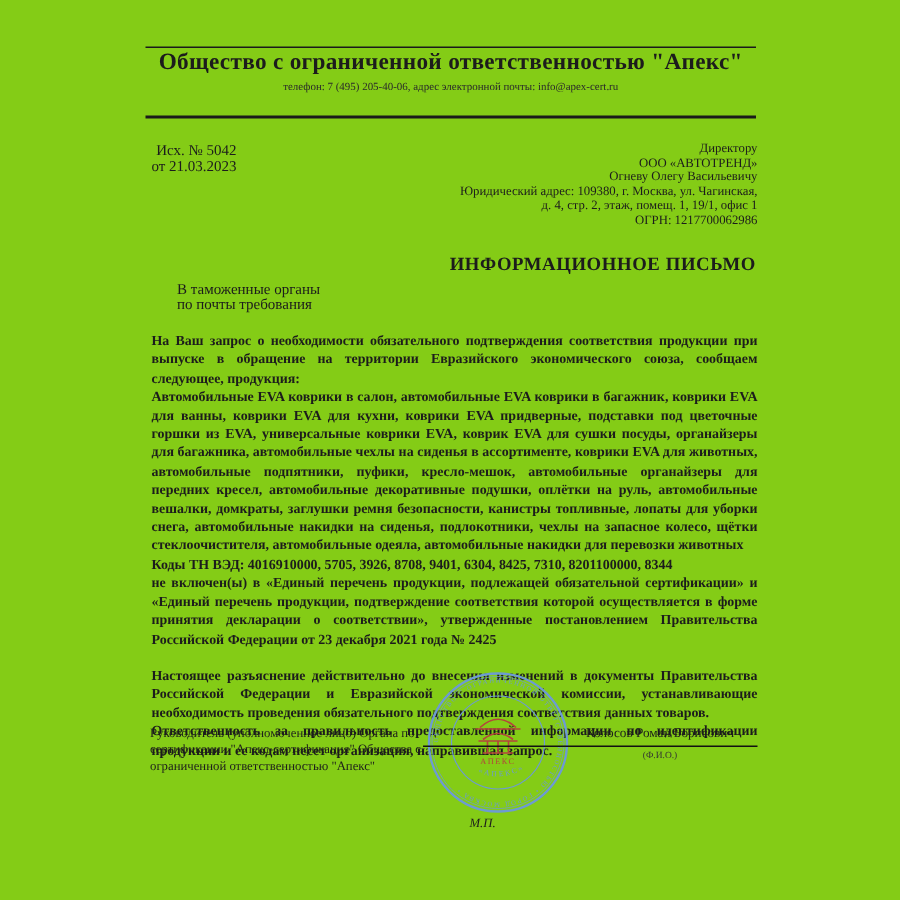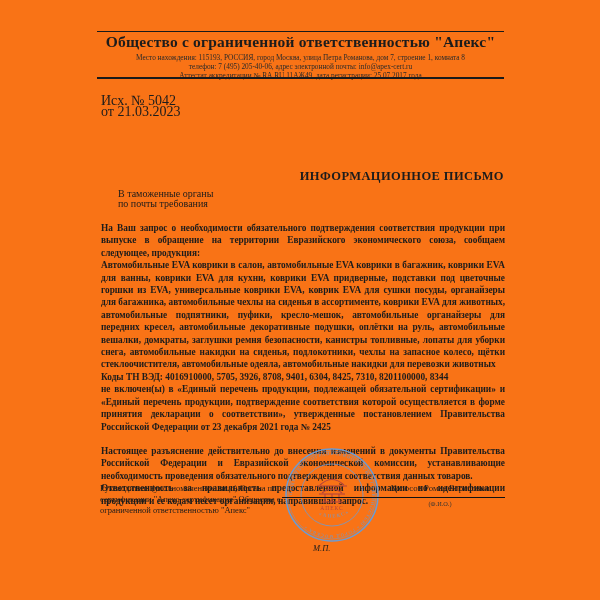--- a/index.html
+++ b/index.html
@@ -1,29 +1,29 @@
 <!DOCTYPE html>
 <html><head>
 <meta charset="utf-8">
 <style>
   html,body{margin:0;padding:0;background:#ffffff;}
   .page{
-    position:relative;width:600px;height:600px;background:#f97316;
+    position:relative;width:600px;height:600px;background:#84cc16;
     font-family:"Liberation Serif","DejaVu Serif",serif;color:#1c1c1c;
     overflow:hidden;
   }
   
   .rule-top{position:absolute;left:97px;width:407px;top:31px;height:1px;background:#1a1a1a;}
   .org-name{position:absolute;left:97px;width:407px;top:33px;text-align:center;
     font-weight:bold;font-size:15.5px;letter-spacing:.2px;}
   .header-contacts{position:absolute;left:97px;width:407px;top:53px;text-align:center;
     font-size:7.3px;line-height:9px;color:#2a2a2a;}
   .rule-bottom{position:absolute;left:97px;width:407px;top:77px;height:2px;background:#1a1a1a;}
   
-  .ref-block{position:absolute;left:101px;top:96px;font-size:14px;line-height:10.5px;}
+  .ref-block{position:absolute;left:101px;top:96px;font-size:10px;line-height:10.5px;text-align:right;}
   .recipient-block{position:absolute;right:95px;top:94px;width:260px;text-align:right;
     font-size:8.5px;line-height:9.6px;}
   
   .doc-title{position:absolute;left:97px;width:407px;top:169px;text-align:right;
     font-weight:bold;font-size:12.5px;letter-spacing:.4px;}
   .addressee-note{position:absolute;left:118px;top:189px;font-size:10px;line-height:9.5px;}
   
   .body-text{position:absolute;left:101px;width:404px;top:222px;
     font-size:9.3px;line-height:12.4px;text-align:justify;font-weight:bold;}
   .body-text p{margin:0;}
@@ -39,31 +39,37 @@
   .mp-label{position:absolute;left:216px;top:88px;font-size:8.5px;font-style:italic;}
 </style>
 </head>
 <body>
 
 <div class="page">
 
   <div class="rule-top"></div>
   <div class="org-name">Общество с ограниченной ответственностью "Апекс"</div>
   <div class="header-contacts">
-    <div>Место нахождения: 115193, РОССИЯ, город Москва, улица Петра Романова, дом 7, строение 1, комната 8</div>
     <div>телефон: 7 (495) 205-40-06, адрес электронной почты: info@apex-cert.ru</div>
-    <div>Аттестат аккредитации № RA.RU.11АЖ49, дата регистрации: 25.07.2017 года</div>
   </div>
   <div class="rule-bottom"></div>
 
   <div class="ref-block">
     <div>Исх. № 5042</div>
     <div>от 21.03.2023</div>
   </div>
 
+  <div class="recipient-block">
+    <div>Директору</div>
+    <div>ООО «АВТОТРЕНД»</div>
+    <div>Огневу Олегу Васильевичу</div>
+    <div>Юридический адрес: 109380, г. Москва, ул. Чагинская,</div>
+    <div>д. 4, стр. 2, этаж, помещ. 1, 19/1, офис 1</div>
+    <div>ОГРН: 1217700062986</div>
+  </div>
 
   <div class="doc-title">ИНФОРМАЦИОННОЕ ПИСЬМО</div>
   <div class="addressee-note">
     <div>В таможенные органы</div>
     <div>по почты требования</div>
   </div>
 
   <div class="body-text">
     <p>На Ваш запрос о необходимости обязательного подтверждения соответствия продукции при выпуске в обращение на территории Евразийского экономического союза, сообщаем следующее, продукция:</p>
     <p>Автомобильные EVA коврики в салон, автомобильные EVA коврики в багажник, коврики EVA для ванны, коврики EVA для кухни, коврики EVA придверные, подставки под цветочные горшки из EVA, универсальные коврики EVA, коврик EVA для сушки посуды, органайзеры для багажника, автомобильные чехлы на сиденья в ассортименте, коврики EVA для животных, автомобильные подпятники, пуфики, кресло-мешок, автомобильные органайзеры для передних кресел, автомобильные декоративные подушки, оплётки на руль, автомобильные вешалки, домкраты, заглушки ремня безопасности, канистры топливные, лопаты для уборки снега, автомобильные накидки на сиденья, подлокотники, чехлы на запасное колесо, щётки стеклоочистителя, автомобильные одеяла, автомобильные накидки для перевозки животных</p>

